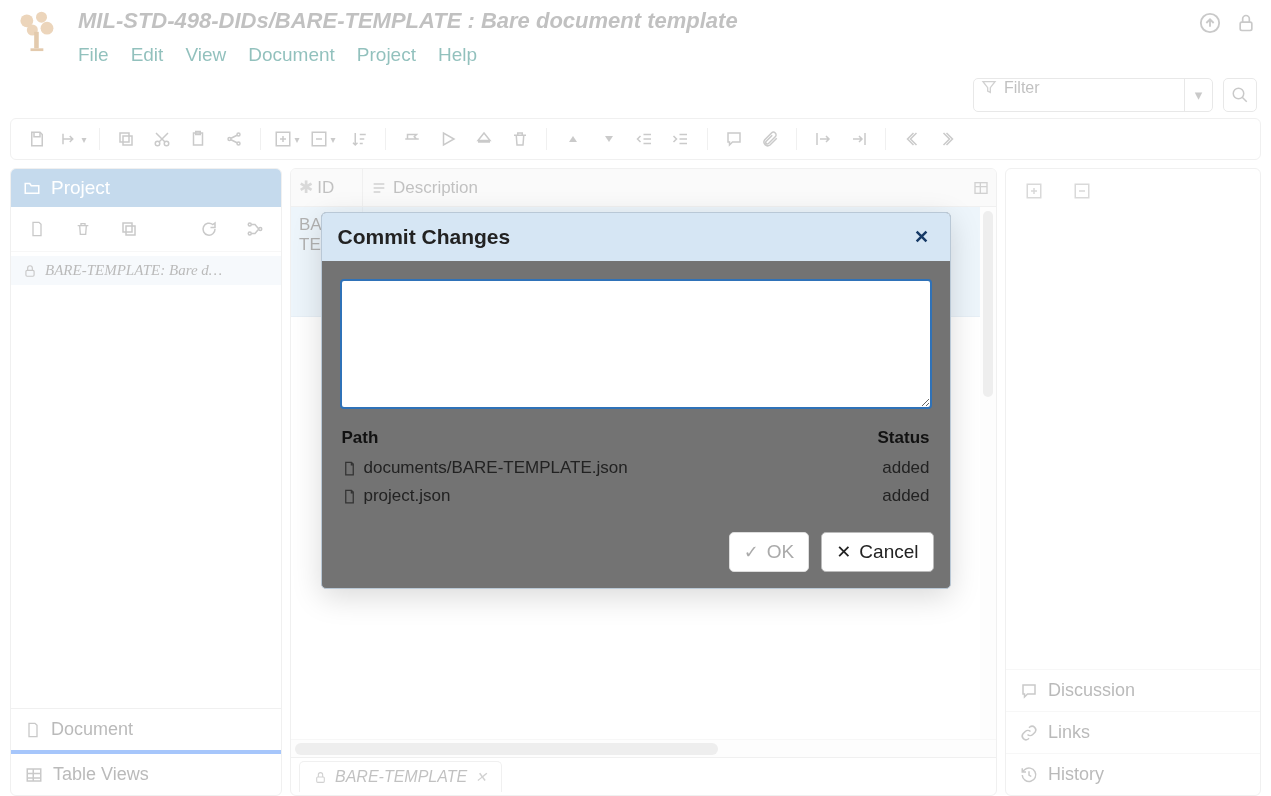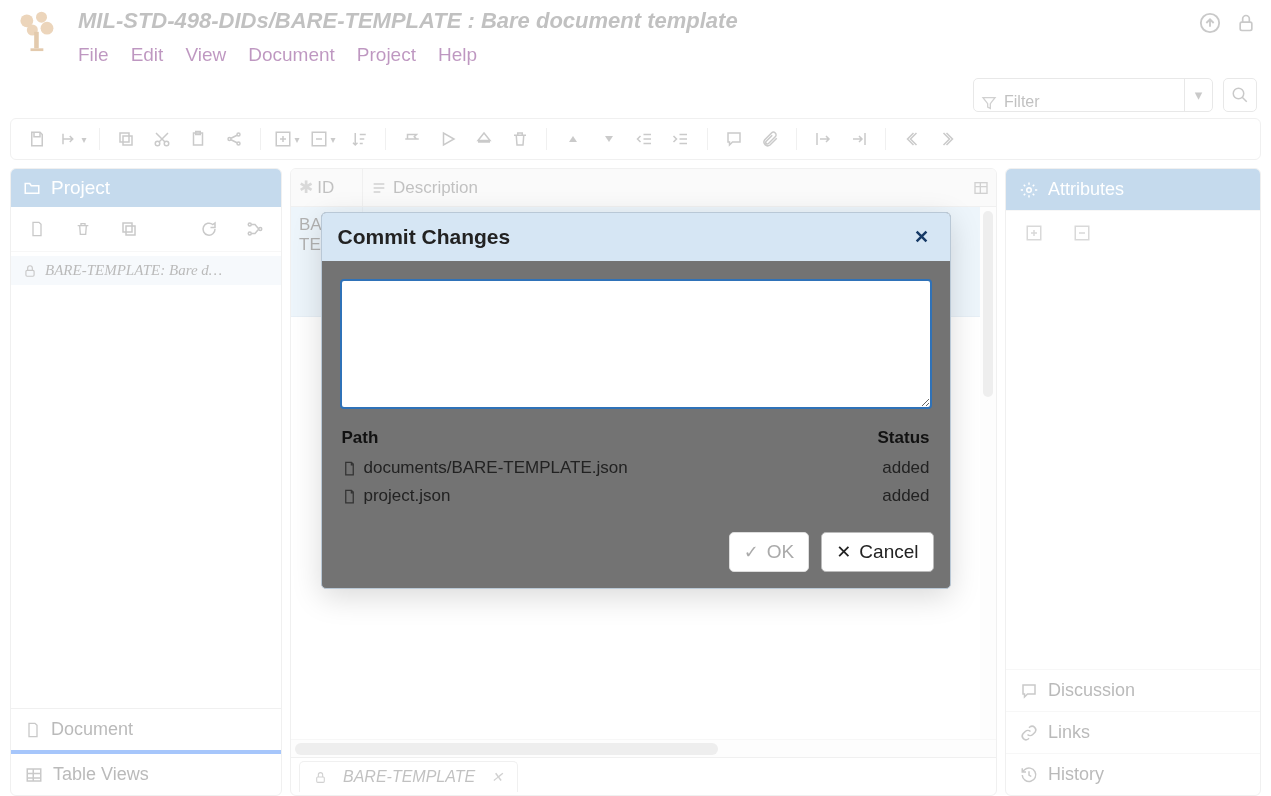--- a/index.html
+++ b/index.html
@@ -5,28 +5,28 @@
   * { box-sizing: border-box; margin: 0; padding: 0; }
   html, body { width: 1271px; height: 796px; font-family: "Segoe UI", Arial, sans-serif; font-size: 15px; color: #333; background: #fff; overflow: hidden; }
   .app { width: 100%; height: 100%; display: flex; flex-direction: column; }
   .overlay { position: absolute; inset: 0; background: rgba(255,255,255,0.55); z-index: 10; pointer-events: none; }
 
   
   .topbar { display: flex; align-items: flex-start; padding: 6px 12px 0 12px; }
   .logo { width: 48px; height: 48px; margin-right: 18px; display:flex; align-items:center; justify-content:center; }
   .titlearea { flex: 1; }
   .doc-title { font-size: 22px; font-style: italic; font-weight: 600; color: #777; padding-top: 2px; }
-  .menubar { display: flex; gap: 22px; font-size: 19px; color: #701a75; padding: 10px 0 8px 0; }
+  .menubar { display: flex; gap: 22px; font-size: 19px; color: #0f766e; padding: 10px 0 8px 0; }
   .menubar span { cursor: pointer; }
   .top-right { display:flex; align-items:center; gap:10px; padding-top:4px; }
   .top-right .icon-btn { width:26px; height:26px; display:flex; align-items:center; justify-content:center; color:#888; }
 
   
   .filterbar { display:flex; justify-content:flex-end; padding: 4px 14px 6px 0; gap:10px; align-items:center; }
-  .filter-input-wrap { display:flex; align-items:flex-end; border:1px solid #ccc; border-radius:5px; height:34px; }
+  .filter-input-wrap { display:flex; align-items:flex-start; border:1px solid #ccc; border-radius:5px; height:34px; }
   .filter-input-wrap .funnel { width:30px; display:flex; justify-content:center; color:#888; }
   .filter-input-wrap input { border:none; outline:none; font-size:16px; width:180px; color:#555; background:transparent; padding-right:6px; }
   .filter-input-wrap .caret { border-left:1px solid #ccc; width:28px; height:100%; display:flex; align-items:center; justify-content:center; color:#888; }
   .search-btn { border:1px solid #ccc; border-radius:5px; width:34px; height:34px; display:flex; align-items:center; justify-content:center; color:#888; }
 
   
   .toolbar-row { border:1px solid #ddd; border-radius:6px; margin:0 10px 8px 10px; padding:8px 12px; display:flex; align-items:center; gap:8px; color:#8a8a8a; }
   .tool { width:28px; height:24px; display:flex; align-items:center; justify-content:center; }
   .tool.sep { width:1px; height:22px; background:#ddd; margin:0 4px; }
   .tool .chev-small { font-size:10px; margin-left:2px; }
@@ -46,21 +46,21 @@
   .centerpanel { flex:1; display:flex; flex-direction:column; border:1px solid #ddd; border-radius:6px; overflow:hidden; min-width:0; }
   .grid-head { display:flex; align-items:center; background:#f3f3f3; border-bottom:1px solid #ddd; color:#777; font-size:17px; }
   .grid-head .col-id { width:72px; padding:8px 8px; display:flex; align-items:center; gap:4px; border-right:1px solid #ddd;}
   .grid-head .col-desc { flex:1; padding:8px 8px; display:flex; align-items:center; gap:6px;}
   .grid-head .col-end { width:30px; display:flex; align-items:center; justify-content:center;}
   .grid-body { flex:1; position:relative; overflow:hidden; }
   .grid-row { display:flex; background:#d8e8f5; color:#555; font-size:17px; min-height:110px; border-bottom:1px solid #c9dcec;}
   .grid-row .cell-id { width:72px; padding:8px; word-break:break-all; border-right:1px solid rgba(0,0,0,0.06);}
   .grid-row .cell-desc { flex:1; padding:8px;}
   .center-tabs { border-top:1px solid #ddd; display:flex; align-items:center; padding:0; height:38px; font-size:16px; color:#777; }
-  .tab { display:flex; align-items:center; gap:16px; padding:6px 14px; border:1px solid #ddd; border-bottom:none; border-radius:5px 5px 0 0; margin-left:8px; background:#fff; font-style:italic;}
+  .tab { display:flex; align-items:center; gap:8px; padding:6px 14px; border:1px solid #ddd; border-bottom:none; border-radius:5px 5px 0 0; margin-left:8px; background:#fff; font-style:italic;}
   .tab .close { font-size:14px; color:#999; }
   .hscroll { height:18px; border-top:1px solid #eee; background:#fafafa; position:relative;}
   .hscroll .thumb { position:absolute; left:4px; top:3px; height:12px; width:60%; background:#d9d9d9; border-radius:6px;}
   .vscroll { position:absolute; right:0; top:0; width:16px; height:100%; background:#fafafa; }
   .vscroll .vthumb { position:absolute; top:4px; left:3px; width:10px; height:35%; background:#d9d9d9; border-radius:6px;}
 
   .rightpanel { width:256px; display:flex; flex-direction:column; border:1px solid #ddd; border-radius:6px; overflow:hidden;}
   .r-section { display:flex; align-items:center; gap:10px; padding:10px 14px; font-size:18px; color:#666; border-bottom:1px solid #eee;}
   .r-section.active { background:#7eaed8; color:#fff; }
   .r-body { flex:1; padding:10px 14px; display:flex; gap:20px; color:#999;}
@@ -391,27 +391,20 @@
               <rect x="5" y="11" width="14" height="10" rx="2"></rect>
               <path d="M8 11V7a4 4 0 0 1 8 0v4"></path>
             </svg>
           <span>BARE-TEMPLATE</span>
           <span class="close">✕</span>
         </div>
       </div>
     </div>
 
     <div class="rightpanel">
-      <div class="r-section active">
-        <svg width="18" height="18" viewBox="0 0 24 24" fill="none" stroke="#fff" stroke-width="2">
-            <circle cx="12" cy="12" r="3"></circle>
-            <path d="M12 2v3M12 19v3M4 12H1M23 12h-3M5 5l2 2M17 17l2 2M5 19l2-2M17 7l2-2"></path>
-          </svg>
-        <span>Attributes</span>
-      </div>
       <div class="r-body">
         <span class="tool">
             <svg width="18" height="18" viewBox="0 0 24 24" fill="none" stroke="#aaa" stroke-width="2">
               <rect x="3" y="3" width="18" height="18"></rect>
               <path d="M12 8v8M8 12h8"></path>
             </svg>
           </span>
         <span class="tool">
             <svg width="18" height="18" viewBox="0 0 24 24" fill="none" stroke="#aaa" stroke-width="2">
               <rect x="3" y="3" width="18" height="18"></rect>

